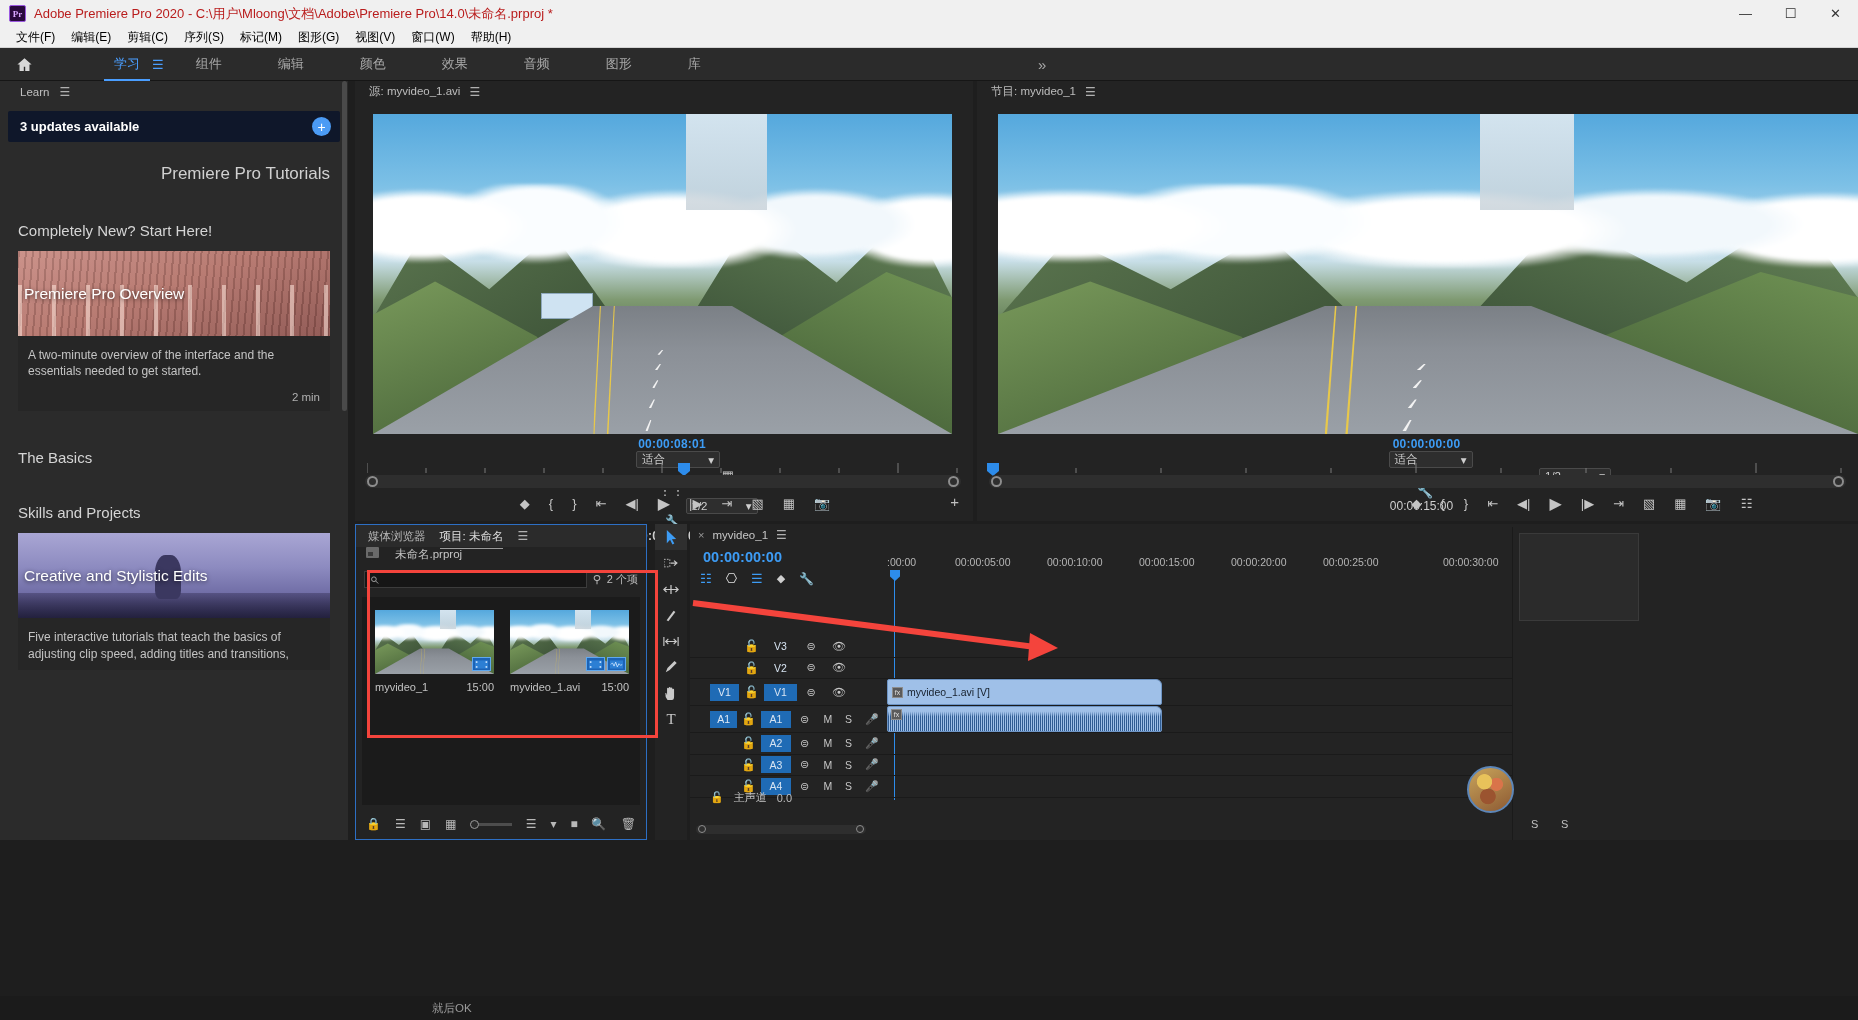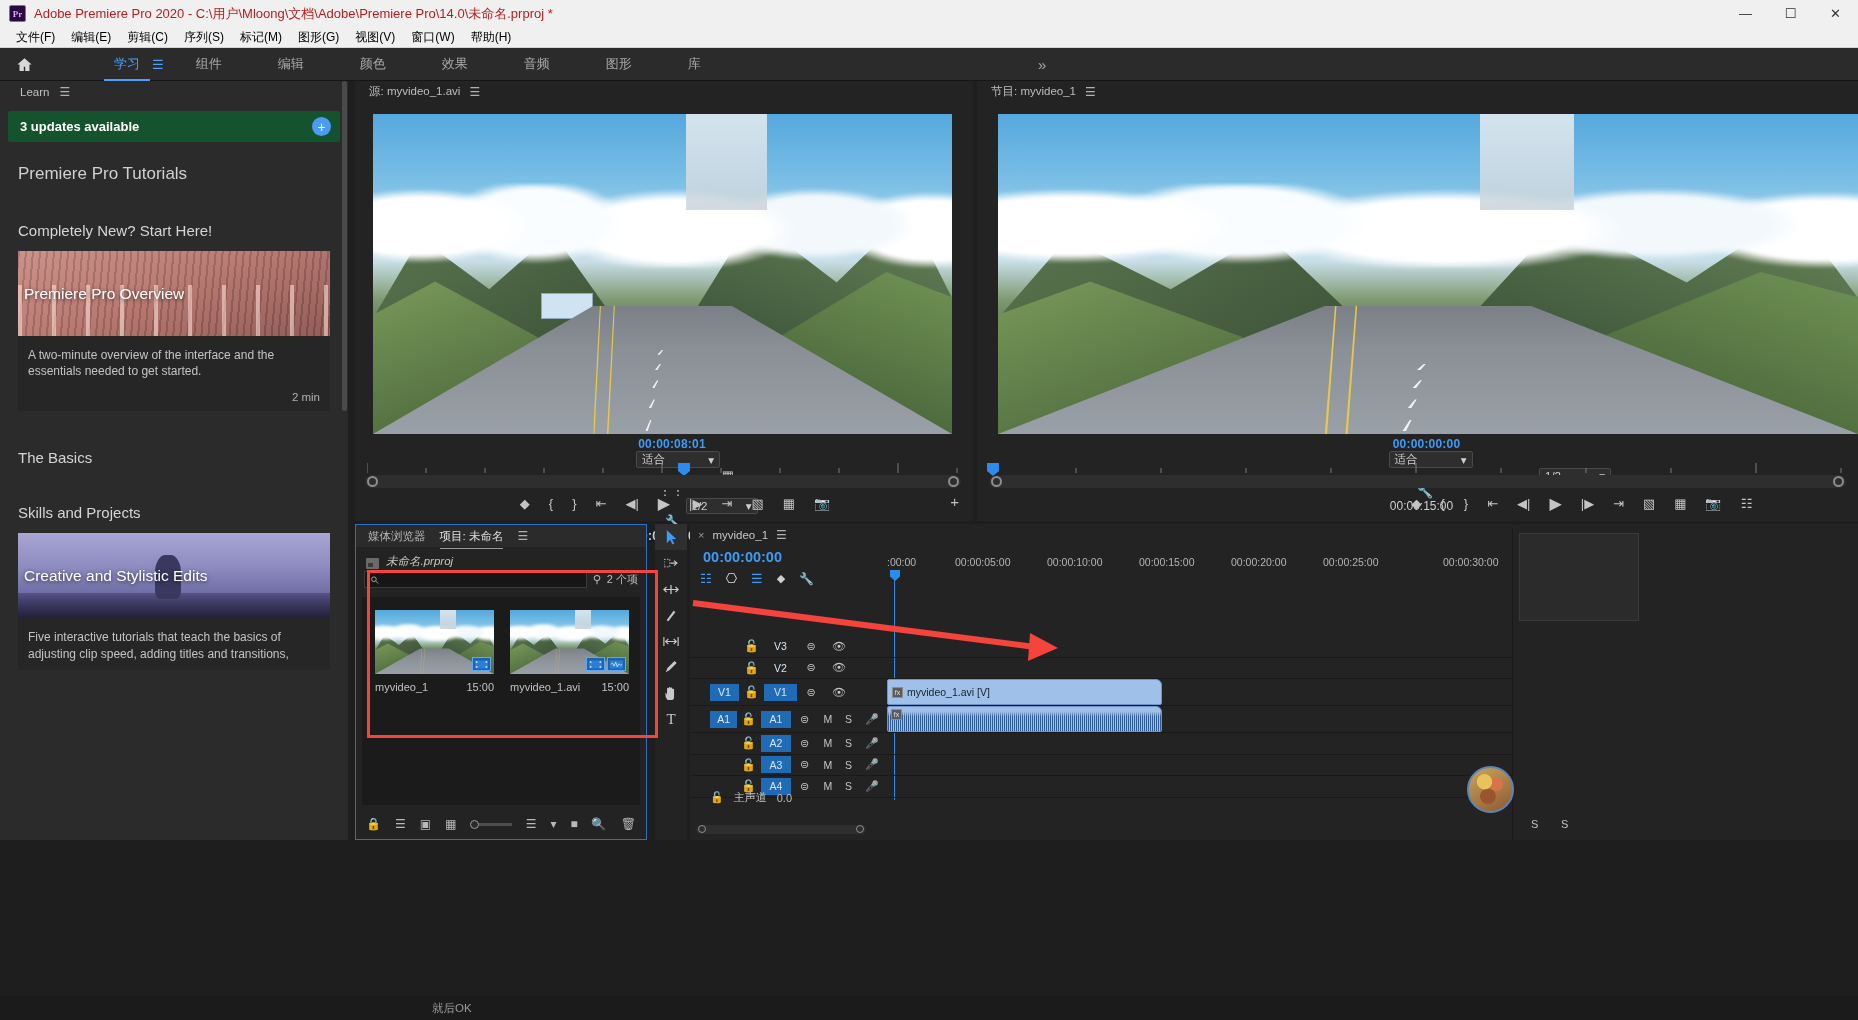--- a/index.html
+++ b/index.html
@@ -71,31 +71,31 @@
   .panel-tab.active:after {
     content:''; position:absolute; left:0; right:0; bottom:-5px; height:1px; background:#9a9a9a;
   }
   .hamburger { font-size:12px; color:#b0b0b0; }
 
   
   #learn { left:0; top:81px; width:348px; height:759px; background:#2b2b2b; }
   .learn-head { height:22px; display:flex; align-items:center; padding-left:20px; gap:10px; }
   .learn-title { font-size:11.5px; color:#c0c0c0; }
   .updates-banner {
-    margin:8px 8px 0 8px; height:31px; background:#14532d; border-radius:2px;
+    margin:8px 8px 0 8px; height:31px; background:#0f172a; border-radius:2px;
     display:flex; align-items:center; padding:12px 12px; position:relative;
   }
   .updates-banner span.txt { color:#fff; font-weight:bold; font-size:13px; }
   .updates-plus {
     position:absolute; right:9px; width:19px; height:19px; border-radius:50%;
     background:#4b9bf5; color:#fff; display:flex; align-items:center; justify-content:center;
     font-size:14px; line-height:1;
   }
   .learn-body { padding:0 18px; }
-  .learn-h1 { text-align:left; font-size:17px; color:#d0d0d0; margin:22px 0 0 0; font-weight:normal; }
+  .learn-h1 { text-align:right; font-size:17px; color:#d0d0d0; margin:22px 0 0 0; font-weight:normal; }
   .learn-h2 { font-size:15px; color:#d5d5d5; margin:38px 0 12px 0; font-weight:normal; }
   .card { background:#262626; margin-bottom:4px; }
   .card-img {
     height:85px; position:relative; display:flex; align-items:center; justify-content:flex-start;
     overflow:hidden;
   }
   .card-img.overview {
     background:
       repeating-linear-gradient(95deg, rgba(0,0,0,.13) 0 2px, rgba(255,255,255,.05) 2px 7px),
       linear-gradient(160deg,#c98d85 0%,#b5756c 45%,#8d544f 100%);
@@ -213,21 +213,21 @@
   .mon-ruler { position:absolute; height:10px; }
   .mon-playhead {
     position:absolute; width:12px; height:13px; background:#2d8ceb;
     clip-path:polygon(0 0,100% 0,100% 62%,50% 100%,0 62%);
   }
   .mon-btns { position:absolute; display:flex; align-items:center; justify-content:center; gap:19px; height:30px; }
   .mb { color:#c4c4c4; font-size:13px; display:flex; align-items:center; }
 
   
   #project { left:355px; top:524px; width:292px; height:316px; background:#232323; border:1px solid #2d6fc4; }
-  .proj-file { height:22px; display:flex; align-items:flex-end; gap:7px; padding-left:10px; font-size:11.5px; color:#c6c6c6;font-style:italic; }
+  .proj-file { height:22px; display:flex; align-items:flex-start; gap:16px; padding-left:10px; font-size:11.5px; color:#c6c6c6; }
   .folder-ico { width:13px; height:11px; background:#6a6a6a; border-radius:1px; position:relative; }
   .folder-ico:after { content:''; position:absolute; left:2px; bottom:2px; width:5px; height:4px; background:#3a3a3a; }
   .search-row { height:21px; display:flex; align-items:center; padding:0 8px; gap:6px; }
   .search-box {
     flex:1; height:17px; background:#161616; border:1px solid #3c3c3c;
     display:flex; align-items:center; padding-left:5px; gap:4px;
   }
   .items-count { font-size:11px; color:#bfbfbf; white-space:nowrap; }
   .bin-area { position:absolute; left:6px; top:72px; right:6px; bottom:34px; background:#1b1b1b; }
   .thumb-grid { display:flex; gap:16px; padding:13px 0 0 13px; }

